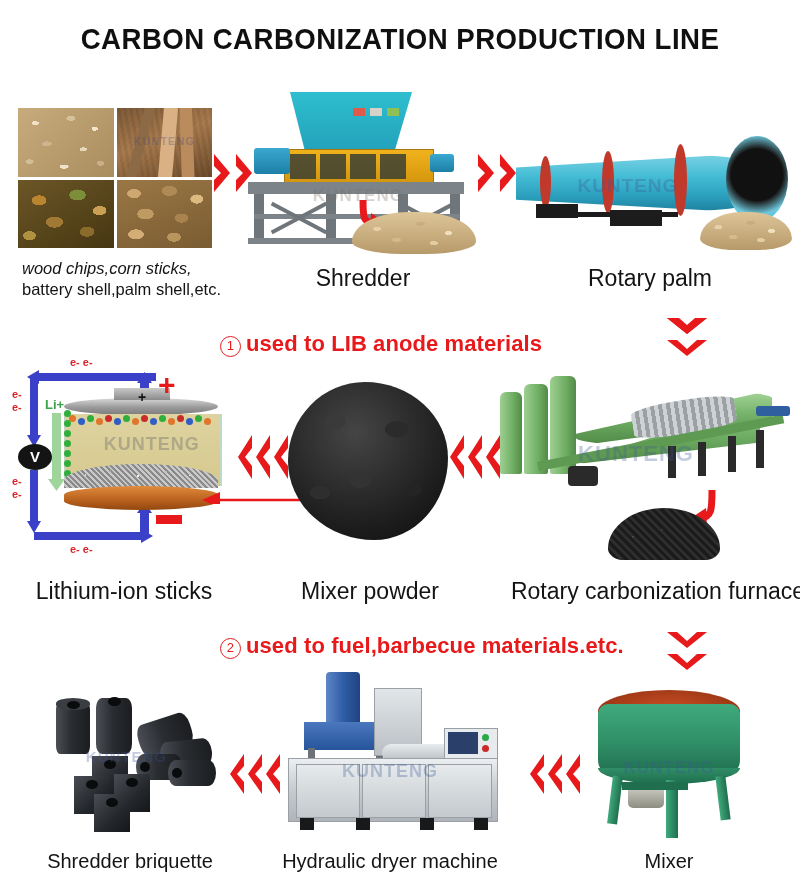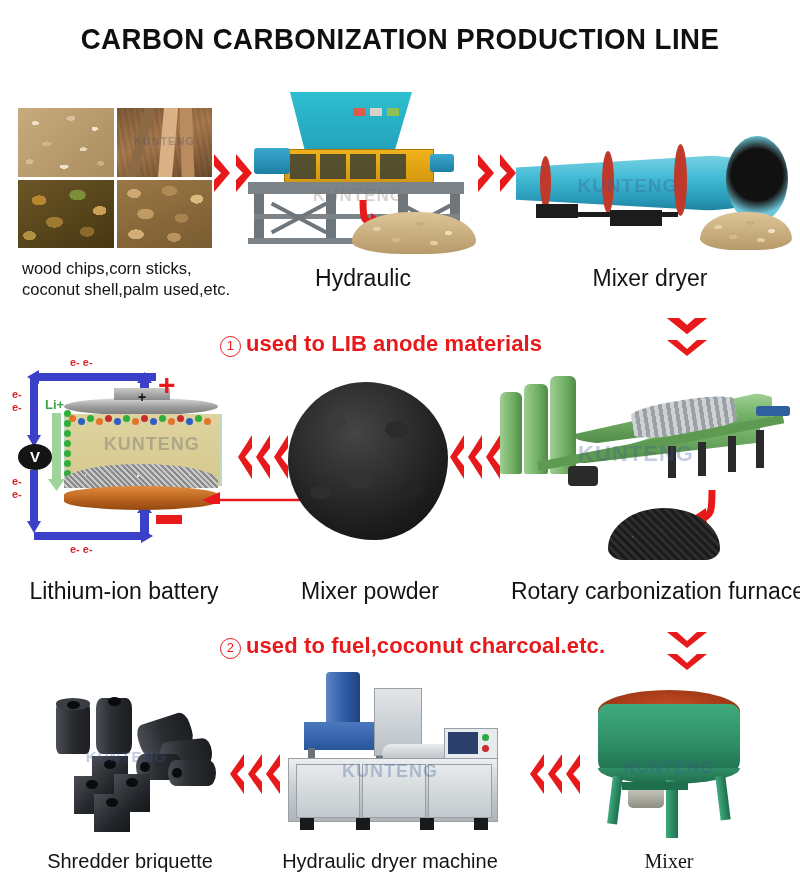--- a/index.html
+++ b/index.html
@@ -215,22 +215,22 @@
 <div class="title">CARBON CARBONIZATION PRODUCTION LINE</div>
 
 <div class="mat-grid" style="left:18px;top:108px;width:194px;height:140px;">
   <div class="mat-cell mat-1"></div>
   <div class="mat-cell mat-2">
     <div class="wm">KUNTENG</div>
   </div>
   <div class="mat-cell mat-3"></div>
   <div class="mat-cell mat-4"></div>
 </div>
-<div class="caption cap-sm" style="left:22px;top:258px;text-align:left;">wood chips,corn sticks,</div>
-<div class="caption cap-sm" style="left:22px;top:279px;text-align:left;">coconut shell,palm used,etc.</div>
+<div class="caption cap-sm" style="left:22px;top:258px;text-align:left;font-style:italic;">wood chips,corn sticks,</div>
+<div class="caption cap-sm" style="left:22px;top:279px;text-align:left;">battery shell,palm shell,etc.</div>
 
 <div class="chev-wrap" style="left:212px;top:152px;">
   <span class="chev">
     <svg width="22" height="42" viewBox="0 0 22 42">
         <path d="M2 2 L18 21 L2 40 L2 28 L9 21 L2 14 Z" fill="#e8191b"></path>
       </svg>
   </span>
   <span class="chev">
     <svg width="22" height="42" viewBox="0 0 22 42">
         <path d="M2 2 L18 21 L2 40 L2 28 L9 21 L2 14 Z" fill="#e8191b"></path>
@@ -262,21 +262,21 @@
   <div class="sh-x" style="left:150px;top:124px;width:58px;height:4px;transform:rotate(-28deg);"></div>
   <div class="sh-frame" style="left:0;top:146px;width:216px;height:6px;"></div>
   <div class="wm" style="top:104px;left:48%;font-size:17px;color:rgba(120,110,95,.30);">KUNTENG</div>
 </div>
 
 <svg style="position:absolute;left:355px;top:198px;" width="40" height="40" viewBox="0 0 40 40">
   <path d="M8 2 C8 20, 8 24, 20 26" stroke="#e8191b" stroke-width="7" fill="none"></path>
   <path d="M16 15 L32 26 L15 36 Z" fill="#e8191b"></path>
 </svg>
 <div class="chips-pile" style="left:352px;top:212px;width:124px;height:42px;"></div>
-<div class="caption cap-lg" style="left:248px;top:265px;width:230px;">Hydraulic</div>
+<div class="caption cap-lg" style="left:248px;top:265px;width:230px;">Shredder</div>
 
 <div class="chev-wrap" style="left:476px;top:152px;">
   <span class="chev">
     <svg width="22" height="42" viewBox="0 0 22 42">
         <path d="M2 2 L18 21 L2 40 L2 28 L9 21 L2 14 Z" fill="#e8191b"></path>
       </svg>
   </span>
   <span class="chev">
     <svg width="22" height="42" viewBox="0 0 22 42">
         <path d="M2 2 L18 21 L2 40 L2 28 L9 21 L2 14 Z" fill="#e8191b"></path>
@@ -289,21 +289,21 @@
   <div class="dr-ring" style="left:28px;top:48px;width:11px;height:52px;"></div>
   <div class="dr-ring" style="left:90px;top:43px;width:12px;height:62px;"></div>
   <div class="dr-ring" style="left:162px;top:36px;width:13px;height:72px;"></div>
   <div class="dr-mouth" style="left:214px;top:28px;width:62px;height:86px;"></div>
   <div class="dr-base" style="left:24px;top:96px;width:42px;height:14px;"></div>
   <div class="dr-base" style="left:98px;top:102px;width:52px;height:16px;"></div>
   <div class="dr-base" style="left:36px;top:104px;width:130px;height:5px;"></div>
   <div class="wm" style="left:42%;top:58%;font-size:19px;color:rgba(60,90,150,.32);">KUNTENG</div>
 </div>
 <div class="chips-pile" style="left:700px;top:212px;width:92px;height:38px;"></div>
-<div class="caption cap-lg" style="left:512px;top:265px;width:276px;">Mixer dryer</div>
+<div class="caption cap-lg" style="left:512px;top:265px;width:276px;">Rotary palm</div>
 
 <div class="stage" style="left:220px;top:331px;">
   <span class="circ-num">1</span><span>used to LIB anode materials</span>
 </div>
 <div class="chev-wrap vert" style="left:665px;top:316px;">
   <span class="chev">
     <svg width="44" height="22" viewBox="0 0 44 22">
         <path d="M2 2 L22 18 L42 2 L42 2 L30 2 L22 9 L14 2 Z" fill="#e8191b"></path>
         <path d="M2 2 L22 18 L42 2 L32 2 L22 11 L12 2 Z" fill="#e8191b"></path>
       </svg>
@@ -390,21 +390,21 @@
   <div class="gdot" style="left:56px;top:110px;"></div>
   <div class="gdot" style="left:56px;top:120px;"></div>
   <div class="b-grit" style="left:56px;top:104px;width:154px;height:24px;"></div>
   <div class="b-base" style="left:56px;top:126px;width:154px;height:24px;"></div>
 
   <div class="plus-red" style="left:150px;top:10px;">+</div>
   <div class="minus-red" style="left:148px;top:155px;width:26px;height:9px;"></div>
 
   <div class="wm" style="left:62%;top:84px;font-size:18px;color:rgba(110,110,110,.40);">KUNTENG</div>
 </div>
-<div class="caption cap-lg" style="left:8px;top:578px;width:232px;">Lithium-ion battery</div>
+<div class="caption cap-lg" style="left:8px;top:578px;width:232px;">Lithium-ion sticks</div>
 
 <div class="chev-wrap" style="left:236px;top:433px;">
   <span class="chev">
     <svg width="18" height="48" viewBox="0 0 18 48">
         <path d="M16 2 L2 24 L16 46 L16 33 L9 24 L16 15 Z" fill="#e8191b"></path>
       </svg>
   </span>
   <span class="chev">
     <svg width="18" height="48" viewBox="0 0 18 48">
         <path d="M16 2 L2 24 L16 46 L16 33 L9 24 L16 15 Z" fill="#e8191b"></path>
@@ -460,21 +460,21 @@
   <div class="wm" style="left:48%;top:62%;font-size:22px;color:rgba(60,90,150,.30);">KUNTENG</div>
 </div>
 <svg style="position:absolute;left:680px;top:488px;" width="40" height="42" viewBox="0 0 40 42">
   <path d="M32 2 C32 22, 32 28, 20 31" stroke="#e8191b" stroke-width="7" fill="none"></path>
   <path d="M26 20 L8 32 L27 41 Z" fill="#e8191b"></path>
 </svg>
 <div class="char-pile" style="left:608px;top:508px;width:112px;height:52px;"></div>
 <div class="caption cap-lg" style="left:492px;top:578px;width:300px;margin-left:16px;">Rotary carbonization furnace</div>
 
 <div class="stage" style="left:220px;top:633px;">
-  <span class="circ-num">2</span><span>used to fuel,coconut charcoal.etc.</span>
+  <span class="circ-num">2</span><span>used to fuel,barbecue materials.etc.</span>
 </div>
 <div class="chev-wrap vert" style="left:665px;top:630px;">
   <span class="chev">
     <svg width="44" height="22" viewBox="0 0 44 22">
         <path d="M2 2 L22 18 L42 2 L32 2 L22 11 L12 2 Z" fill="#e8191b"></path>
       </svg>
   </span>
   <span class="chev">
     <svg width="44" height="22" viewBox="0 0 44 22">
         <path d="M2 2 L22 18 L42 2 L32 2 L22 11 L12 2 Z" fill="#e8191b"></path>
@@ -570,13 +570,13 @@
   <div class="mx-inner" style="left:12px;top:0;width:142px;height:42px;"></div>
   <div class="mx-pan" style="left:12px;top:14px;width:142px;height:72px;"></div>
   <div style="position:absolute;left:12px;top:78px;width:142px;height:16px;border-radius:0 0 50% 50%/0 0 100% 100%;background:linear-gradient(180deg,#2f8e66,#1f6e4d);"></div>
   <div class="mx-leg" style="left:24px;top:86px;width:10px;height:48px;transform:rotate(7deg);"></div>
   <div class="mx-leg" style="left:80px;top:90px;width:12px;height:58px;"></div>
   <div class="mx-leg" style="left:132px;top:86px;width:10px;height:44px;transform:rotate(-7deg);"></div>
   <div class="mx-motor" style="left:42px;top:96px;width:36px;height:22px;"></div>
   <div style="position:absolute;left:36px;top:92px;width:66px;height:8px;background:#1f6e4d;"></div>
   <div class="wm" style="left:50%;top:52%;font-size:17px;color:rgba(60,90,150,.36);">KUNTENG</div>
 </div>
-<div class="caption cap-md" style="left:586px;top:850px;width:166px;font-family:Liberation Serif, serif;">Mixer</div>
+<div class="caption cap-md" style="left:586px;top:850px;width:166px;">Mixer</div>
 
 </body></html>

